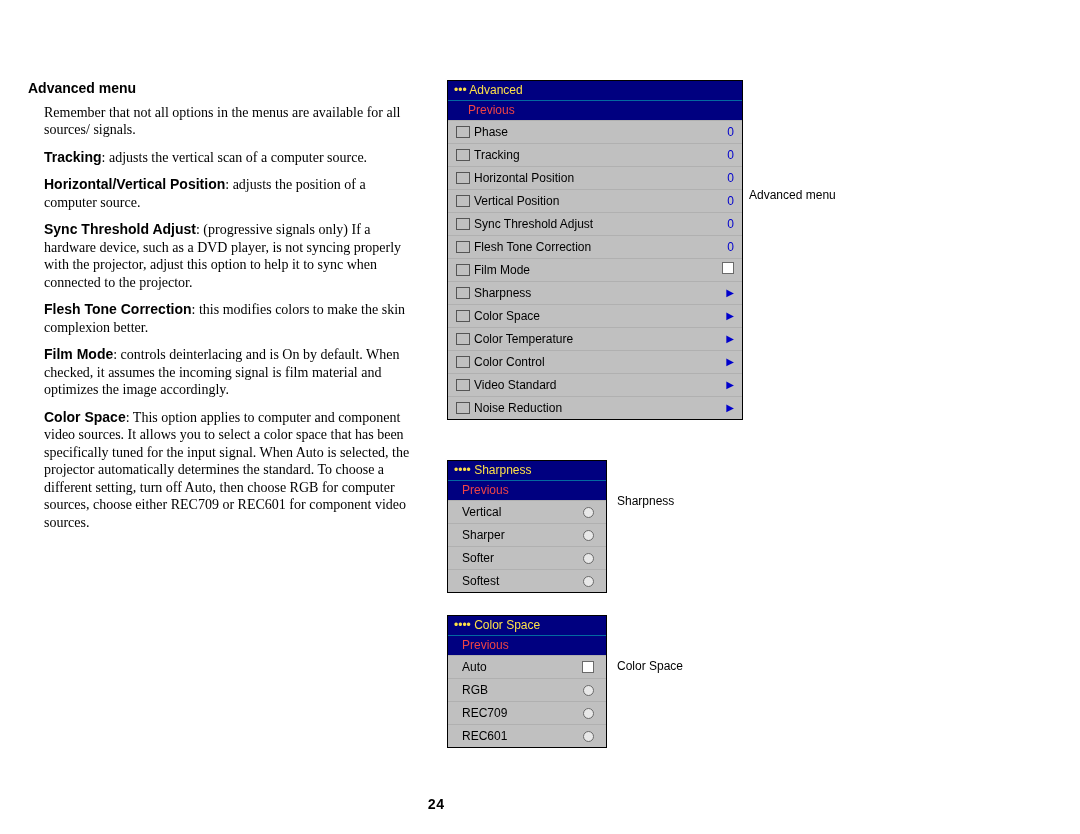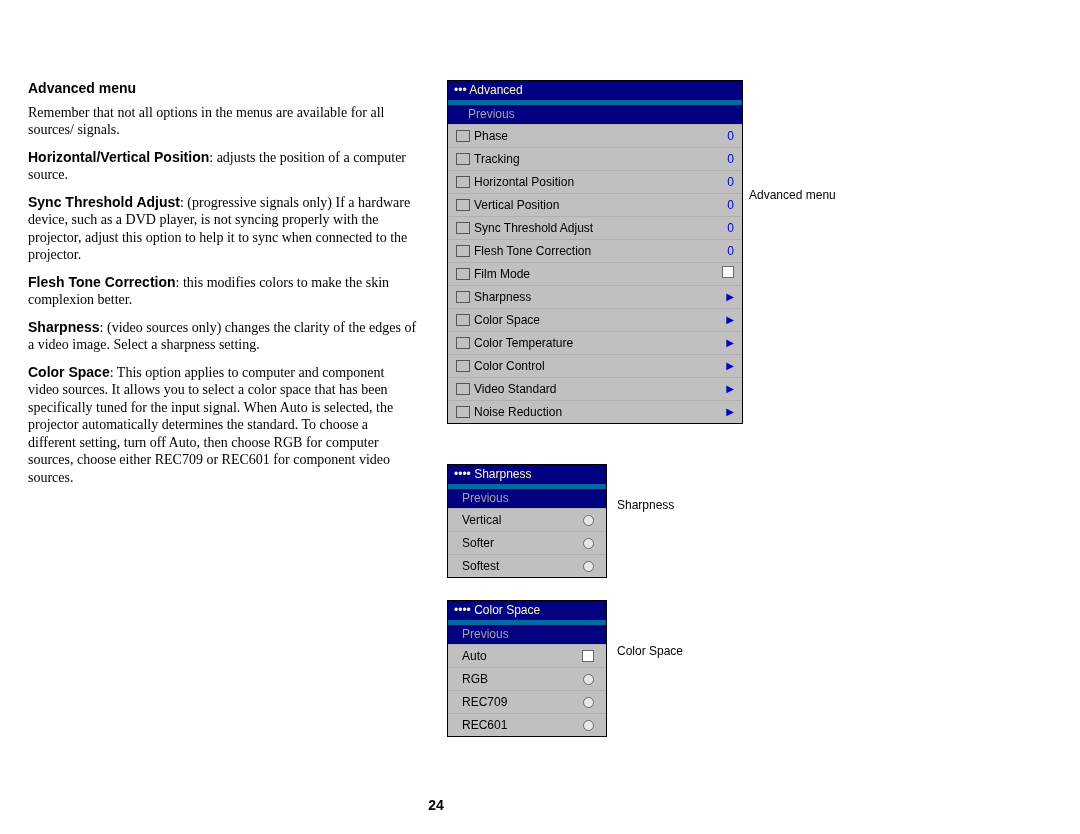--- a/index.html
+++ b/index.html
@@ -1,27 +1,27 @@
 <!DOCTYPE html>
 <html><head>
 <meta charset="utf-8">
 <style>
   html,body{margin:0;padding:0;background:#fff;font-family:"Book Antiqua","Palatino Linotype",Palatino,serif;color:#000;font-size:14px;line-height:1.25}
   .page{width:872px;height:834px;position:relative;box-sizing:border-box;padding:80px 36px 0 28px}
   .cols{display:flex;gap:30px}
   .left{width:490px}
   .right{width:490px;position:relative}
   h2{font-family:Arial,Helvetica,sans-serif;font-weight:bold;font-size:14px;margin:0 0 6px 0}
-  p{margin:0 0 10px 0}
+  p{margin:0 0 10px 16px}
   .b{font-family:Arial,Helvetica,sans-serif;font-weight:bold}
-  .pagenum{position:absolute;bottom:20px;left:0;right:0;text-align:center;font-family:Liberation Sans, sans-serif;font-weight:bold;font-size:14px}
+  .pagenum{position:absolute;bottom:20px;left:0;right:0;text-align:center;font-family:Liberation Mono, monospace;font-weight:bold;font-size:14px}
   
   .menubox{border:1px solid #000;background:#c0c0c0;font-family:Tahoma,Arial,sans-serif;font-size:12px;color:#000;box-sizing:border-box}
-  .menubox .titlebar{background:#000080;color:#fef9c3;padding:2px 6px;font-weight:normal}
-  .menubox .prev{background:#000080;color:#a3a3a3;padding:2px 6px 2px 20px;border-top:5px solid #0369a1}
+  .menubox .titlebar{background:#000080;color:#fde047;padding:2px 6px;font-weight:normal}
+  .menubox .prev{background:#000080;color:#ef4444;padding:2px 6px 2px 20px;border-top:1px solid #0369a1}
   .menubox .row{display:flex;align-items:center;padding:2px 8px 2px 4px;border-top:1px solid #b0b0b0;height:18px}
   .menubox .row .ico{width:22px;height:16px;display:flex;align-items:center;justify-content:center;font-size:11px}
   .menubox .row .lbl{flex:1}
   .menubox .row .val{width:26px;text-align:right;color:#0000cc}
   .arrow{color:#000;font-size:10px}
   .chk{width:12px;height:12px;border:1px solid #6a6a6a;background:#fff;box-sizing:border-box;display:inline-block}
   .radio{width:11px;height:11px;border:1px solid #6a6a6a;border-radius:50%;background:#e8e8e8;box-sizing:border-box;display:inline-block}
   .caption{position:absolute;font-family:Arial,Helvetica,sans-serif;font-size:12px}
   .adv-box{width:296px;margin-left:0}
   .small-box{width:160px}
@@ -35,24 +35,25 @@
 </head>
 <body>
 
 <div class="page">
   <div class="cols">
 
     <div class="left">
       <h2>Advanced menu</h2>
       <p>Remember that not all options in the menus are available for all sources/ signals.</p>
       <div id="paras">
+          <p><span class="b">Tracking</span><span>: adjusts the vertical scan of a computer source.</span></p>
           <p><span class="b">Horizontal/Vertical Position</span><span>: adjusts the position of a computer source.</span></p>
           <p><span class="b">Sync Threshold Adjust</span><span>: (progressive signals only) If a hardware device, such as a DVD player, is not syncing properly with the projector, adjust this option to help it to sync when connected to the projector.</span></p>
           <p><span class="b">Flesh Tone Correction</span><span>: this modifies colors to make the skin complexion better.</span></p>
-          <p><span class="b">Sharpness</span><span>: (video sources only) changes the clarity of the edges of a video image. Select a sharpness setting.</span></p>
+          <p><span class="b">Film Mode</span><span>: controls deinterlacing and is On by default. When checked, it assumes the incoming signal is film material and optimizes the image accordingly.</span></p>
           <p><span class="b">Color Space</span><span>: This option applies to computer and component video sources. It allows you to select a color space that has been specifically tuned for the input signal. When Auto is selected, the projector automatically determines the standard. To choose a different setting, turn off Auto, then choose RGB for computer sources, choose either REC709 or REC601 for component video sources.</span></p>
         </div>
     </div>
 
     <div class="right">
 
       <div class="group">
         <div class="menubox adv-box">
           <div class="titlebar">
             <span>••• </span><span>Advanced</span>
@@ -162,20 +163,26 @@
           </div>
           <div class="prev" style="padding-left:14px">Previous</div>
           <div id="sharp-rows">
               <div class="row">
                 <span class="lbl">Vertical</span>
                 <span class="ctl">
                   <span class="radio"></span>
                 </span>
               </div>
               <div class="row">
+                <span class="lbl">Sharper</span>
+                <span class="ctl">
+                  <span class="radio"></span>
+                </span>
+              </div>
+              <div class="row">
                 <span class="lbl">Softer</span>
                 <span class="ctl">
                   <span class="radio"></span>
                 </span>
               </div>
               <div class="row">
                 <span class="lbl">Softest</span>
                 <span class="ctl">
                   <span class="radio"></span>
                 </span>

